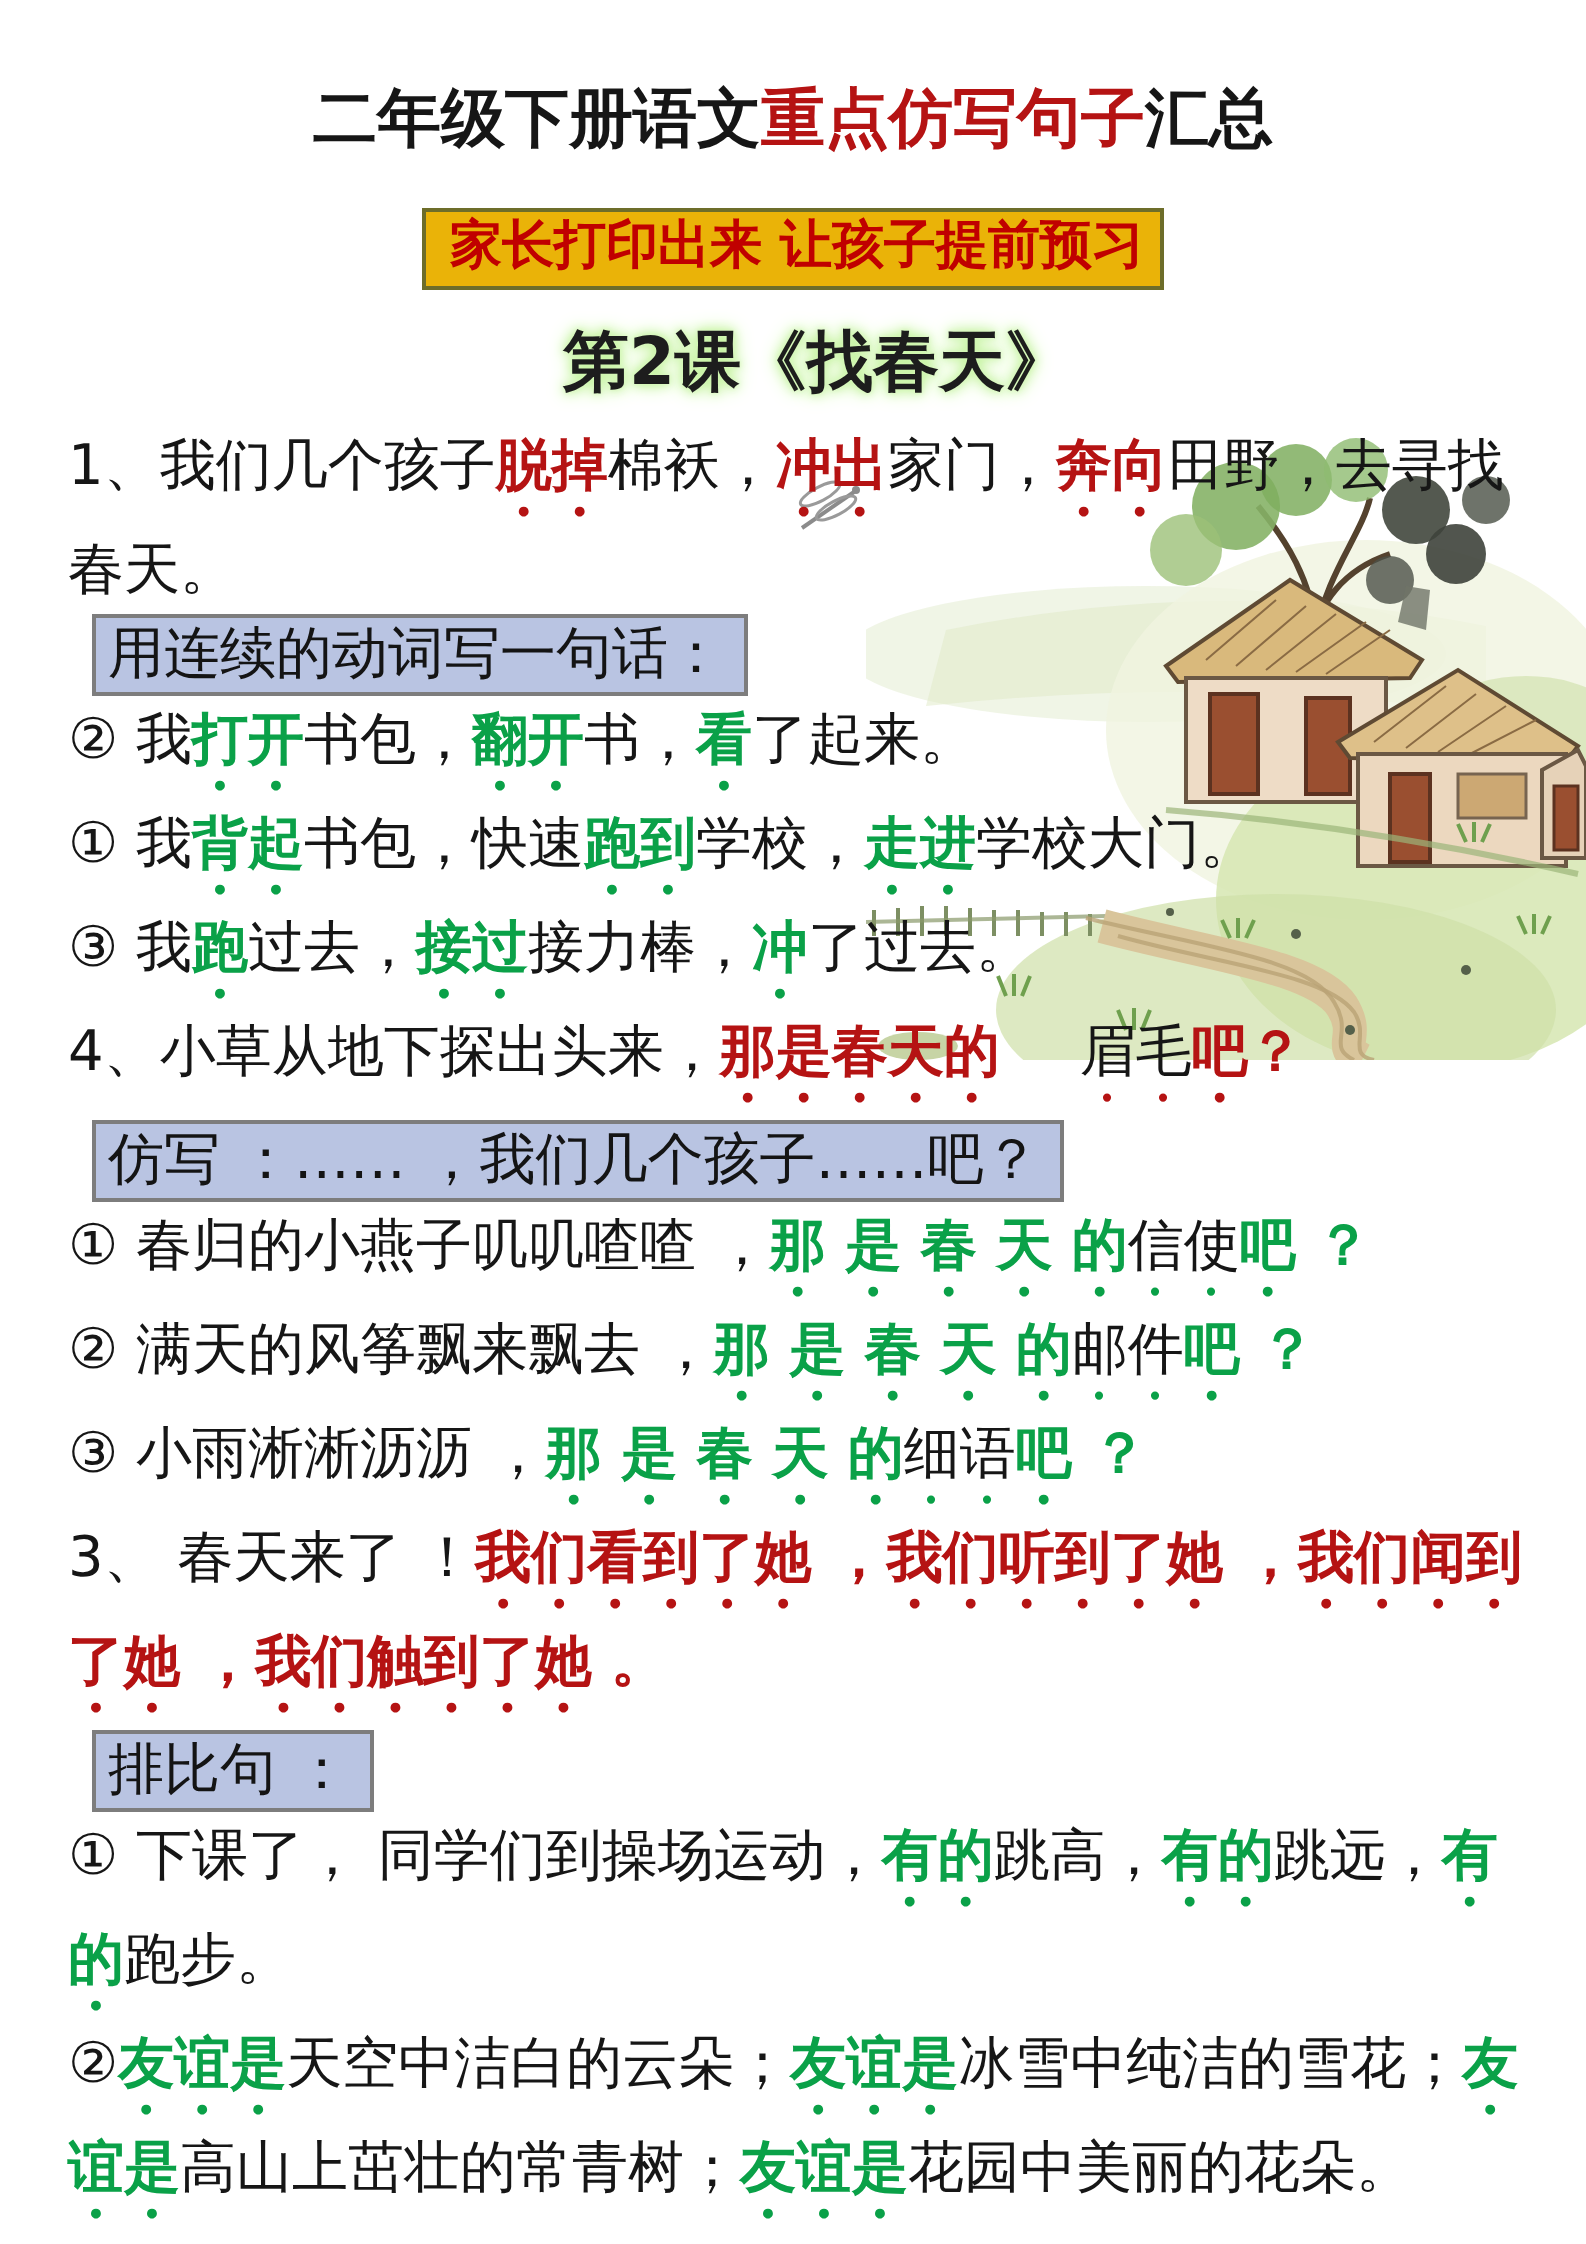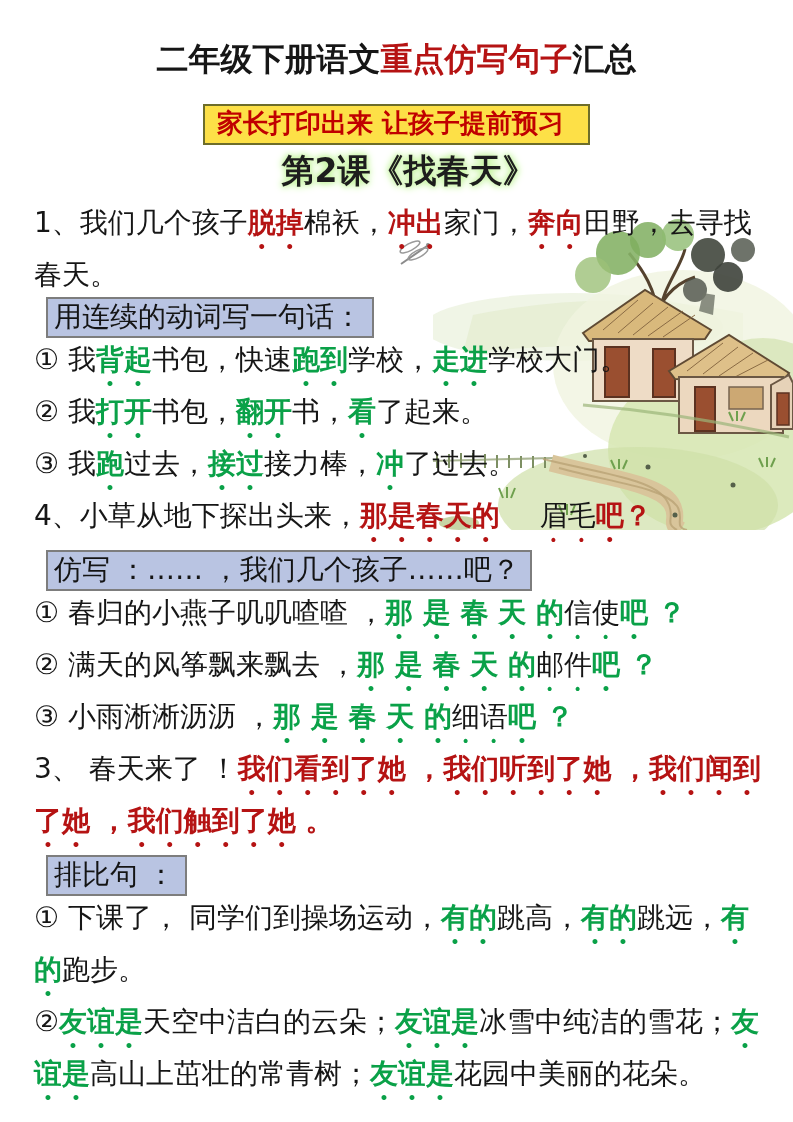--- a/index.html
+++ b/index.html
@@ -18,31 +18,31 @@
     font-size:32px;
     font-weight:900;
     letter-spacing:0px;
     line-height:58px;
     white-space:nowrap;
   }
   .title .red{color:#b51313;}
   .banner-wrap{text-align:center;margin-top:16px;}
   .banner{
     display:inline-block;
-    background:#fde047;
+    background:#eab308;
     border:2px solid #6d6d2a;
     color:#c00000;
     font-size:26px;
     font-weight:900;
-    padding:2px 24px 5px 12px;
+    padding:2px 8px 5px 12px;
     line-height:30px;
   }
   .lesson{
     text-align:center;
-    margin-top:4px;
+    margin-top:14px;
     font-size:33px;
     font-weight:800;
     color:#1d1d1d;
     text-shadow:0 0 2px #d8f8bb,0 0 6px #b7f08e,0 0 10px #c6f59a;
     padding-left:24px;
   }
   
   .content{
     position:relative;
     z-index:2;
@@ -176,22 +176,22 @@
 
   <div class="banner-wrap">
     <span class="banner">家长打印出来 让孩子提前预习</span>
   </div>
 
   <div class="lesson">第2课《找春天》</div>
 
   <div class="content">
       <div class="para"><span class="t-k">1、我们几个孩子</span><span class="t-r">脱掉</span><span class="t-k">棉袄，</span><span class="t-r">冲出</span><span class="t-k">家门，</span><span class="t-r">奔向</span><span class="t-k">田野，去寻找春天。</span></div>
       <div class="label-line"><span class="label-box">用连续的动词写一句话：</span></div>
+      <div class="para"><span class="t-k">② 我</span><span class="t-g">打开</span><span class="t-k">书包，</span><span class="t-g">翻开</span><span class="t-k">书，</span><span class="t-g">看</span><span class="t-k">了起来。</span></div>
       <div class="para"><span class="t-k">① 我</span><span class="t-g">背起</span><span class="t-k">书包，快速</span><span class="t-g">跑到</span><span class="t-k">学校，</span><span class="t-g">走进</span><span class="t-k">学校大门。</span></div>
-      <div class="para"><span class="t-k">② 我</span><span class="t-g">打开</span><span class="t-k">书包，</span><span class="t-g">翻开</span><span class="t-k">书，</span><span class="t-g">看</span><span class="t-k">了起来。</span></div>
       <div class="para"><span class="t-k">③ 我</span><span class="t-g">跑</span><span class="t-k">过去，</span><span class="t-g">接过</span><span class="t-k">接力棒，</span><span class="t-g">冲</span><span class="t-k">了过去。</span></div>
       <div class="para"><span class="t-k">4、小草从地下探出头来，</span><span class="t-r">那是春天的</span><span class="t-kr">眉毛</span><span class="t-r">吧？</span></div>
       <div class="label-line"><span class="label-box">仿写 ：…… ，我们几个孩子……吧？</span></div>
       <div class="para"><span class="t-k">① 春归的小燕子叽叽喳喳 ，</span><span class="t-g">那 是 春 天 的</span><span class="t-kg">信使</span><span class="t-g">吧 ？</span></div>
       <div class="para"><span class="t-k">② 满天的风筝飘来飘去 ，</span><span class="t-g">那 是 春 天 的</span><span class="t-kg">邮件</span><span class="t-g">吧 ？</span></div>
       <div class="para"><span class="t-k">③ 小雨淅淅沥沥 ，</span><span class="t-g">那 是 春 天 的</span><span class="t-kg">细语</span><span class="t-g">吧 ？</span></div>
       <div class="para"><span class="t-k">3、 春天来了 ！</span><span class="t-r">我们看到了她 ，我们听到了她 ，我们闻到了她 ，我们触到了她 。</span></div>
       <div class="label-line"><span class="label-box">排比句 ：</span></div>
       <div class="para"><span class="t-k">① 下课了， 同学们到操场运动，</span><span class="t-g">有的</span><span class="t-k">跳高，</span><span class="t-g">有的</span><span class="t-k">跳远，</span><span class="t-g">有的</span><span class="t-k">跑步。</span></div>
       <div class="para"><span class="t-k">②</span><span class="t-g">友谊是</span><span class="t-k">天空中洁白的云朵；</span><span class="t-g">友谊是</span><span class="t-k">冰雪中纯洁的雪花；</span><span class="t-g">友谊是</span><span class="t-k">高山上茁壮的常青树；</span><span class="t-g">友谊是</span><span class="t-k">花园中美丽的花朵。</span></div>

